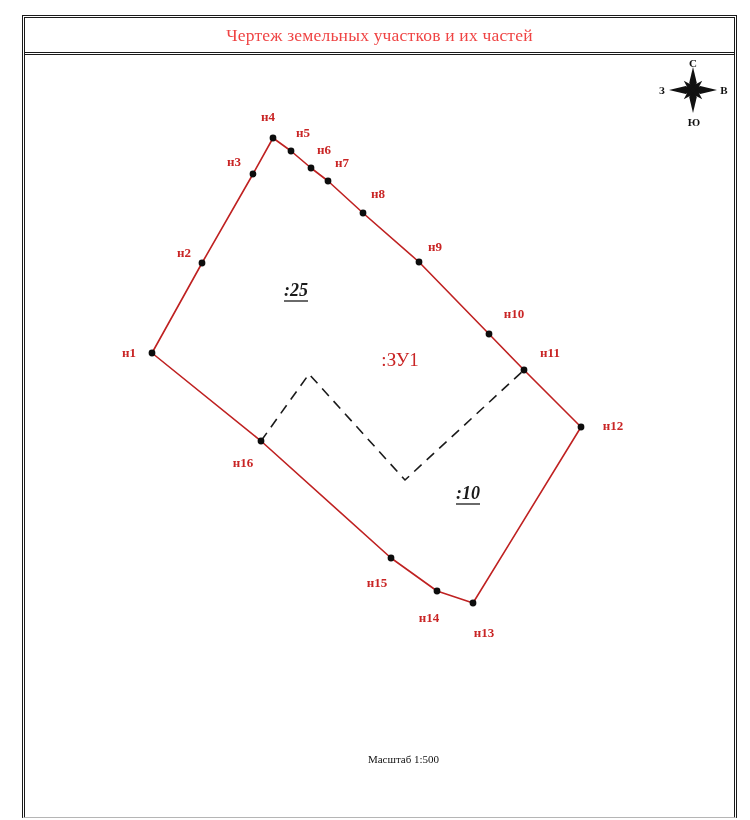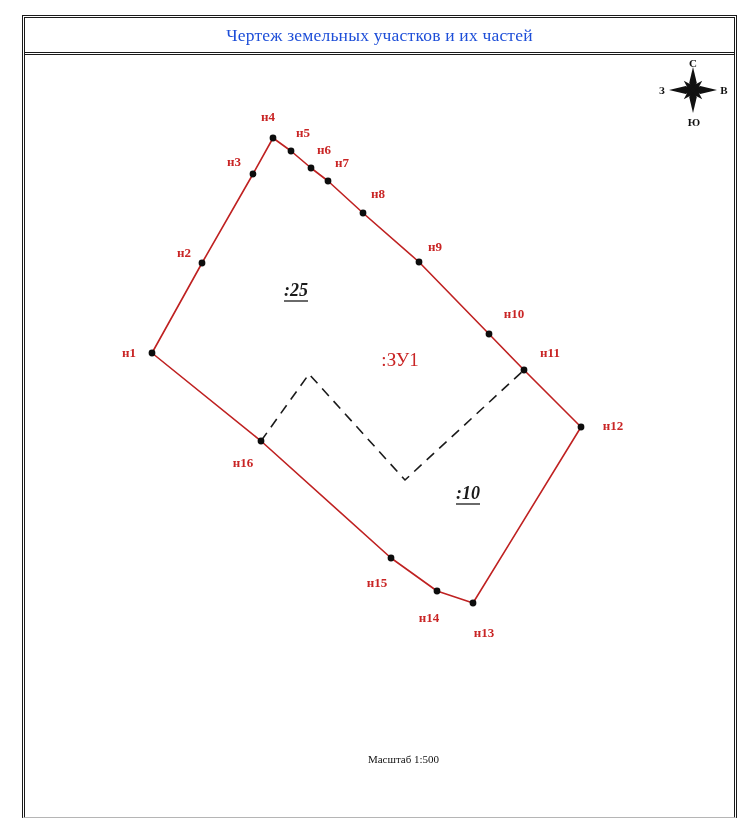--- a/index.html
+++ b/index.html
@@ -11,21 +11,21 @@
     position:absolute;left:22px;top:15px;width:715px;height:803px;
     box-sizing:border-box;
     border-left:3px double #1a1a1a;border-right:3px double #1a1a1a;
     border-top:3px double #1a1a1a;border-bottom:1px solid #b5b5b5;
   }
   .title-bar{
     box-sizing:border-box;width:100%;height:37px;
     border-bottom:3px double #1a1a1a;
     display:flex;align-items:center;justify-content:center;
   }
-  .title-text{font-size:17.5px;color:#1d4ed8;letter-spacing:0.2px;}
+  .title-text{font-size:17.5px;color:#ef4444;letter-spacing:0.2px;}
   .drawing-svg{position:absolute;left:0;top:0;width:750px;height:820px;}
   .boundary{fill:none;stroke:var(--boundary-red,#bf2121);stroke-width:1.6;stroke-linejoin:round;}
   .divider{fill:none;stroke:#1a1a1a;stroke-width:1.6;stroke-dasharray:10 7;stroke-linejoin:round;}
   .dot{fill:#0d0d0d;}
   .ptlabel{
     fill:var(--label-red,#c92525);
     font-family:"Liberation Serif","DejaVu Serif",serif;
     font-size:13px;font-weight:bold;text-anchor:middle;
   }
   .area-black{

